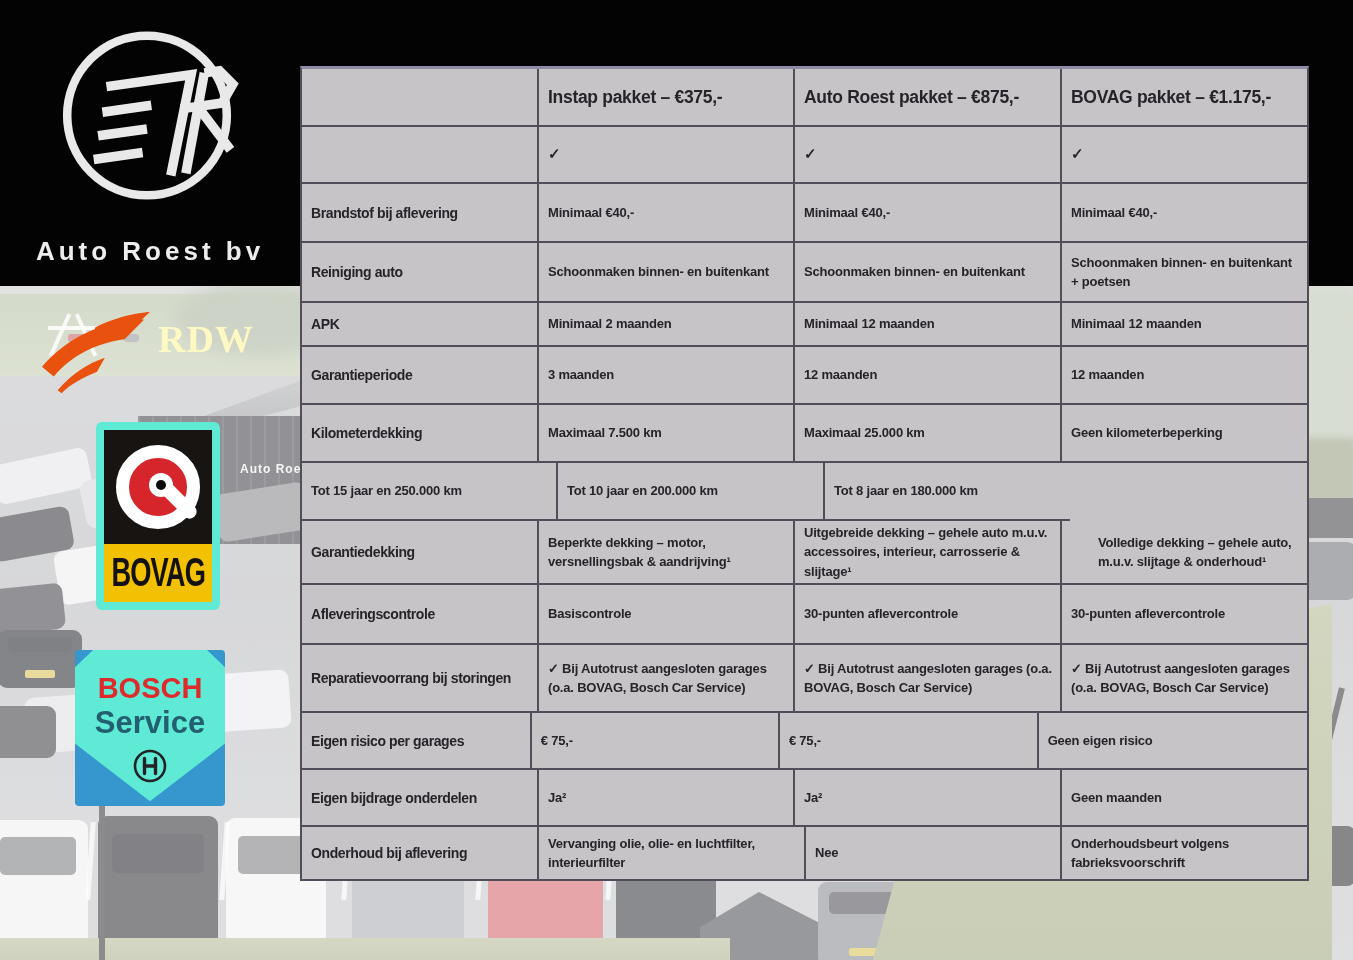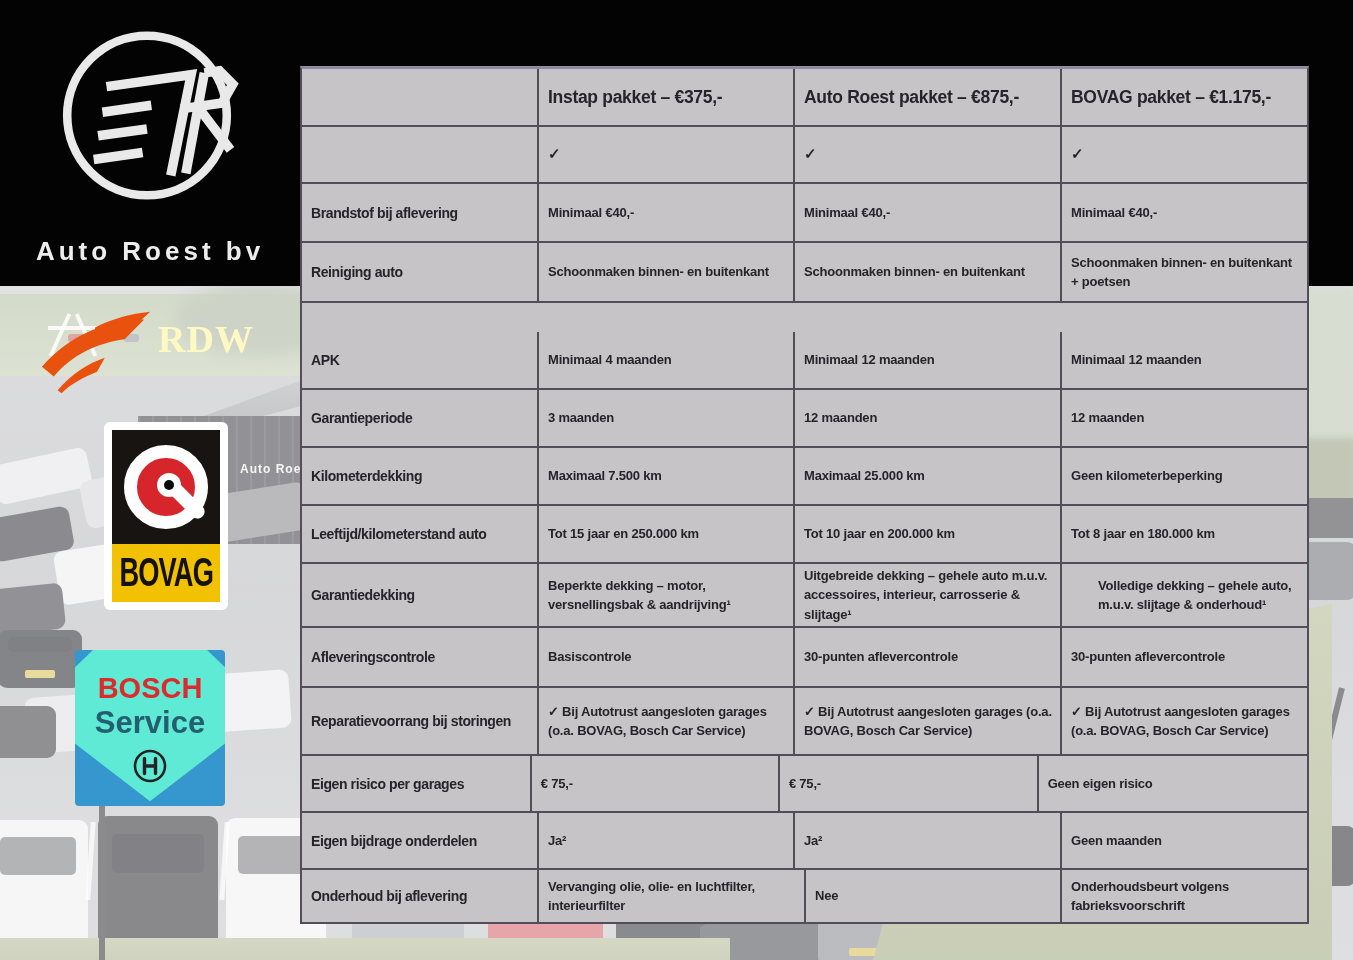--- a/index.html
+++ b/index.html
@@ -43,21 +43,21 @@
   .brand-logo{position:absolute;left:52px;top:18px;width:190px;height:195px;}
   .brand-name{position:absolute;left:5px;top:236px;width:290px;text-align:center;
         color:#ededed;font-size:26px;font-weight:bold;letter-spacing:4px;}
 
   
   .rdw{position:absolute;left:38px;top:303px;width:230px;height:95px;}
   .rdw svg{position:absolute;left:0;top:2px;}
   .rdw .rdw-text{position:absolute;left:120px;top:14px;font-family:"Liberation Serif",serif;
         font-weight:bold;font-size:38px;color:#fef9c3;letter-spacing:1px;}
 
-  .bovag{position:absolute;left:104px;top:422px;width:124px;height:188px;background:#ffffff;
+  .bovag{position:absolute;left:96px;top:422px;width:124px;height:188px;background:#5eead4;
         border-radius:6px;padding:8px;box-sizing:border-box;}
   .bovag-top{position:relative;width:100%;height:114px;background:#171412;overflow:hidden;}
   .bovag-ring{position:absolute;left:50%;top:50%;width:58px;height:58px;margin:-42px 0 0 -42px;
         background:#d6252b;border:13px solid #fff;border-radius:50%;}
   .bovag-needle{position:absolute;left:56px;top:52px;width:46px;height:14px;background:#fff;
         border-radius:7px;transform:rotate(45deg);transform-origin:7px 7px;}
   .bovag-knob{position:absolute;left:45px;top:43px;width:24px;height:24px;background:#fff;border-radius:50%;}
   .bovag-dot{position:absolute;left:52px;top:50px;width:10px;height:10px;background:#0a0a0a;border-radius:50%;}
   .bovag-band{width:100%;height:58px;background:#f2c101;display:flex;align-items:center;justify-content:center;}
   .bovag-band span{font-weight:bold;font-size:31px;color:#141210;transform:scale(.88,1.3);letter-spacing:-1px;}
@@ -211,40 +211,39 @@
         <div class="tcell tval" style="width: 256px;">Minimaal €40,-</div>
         <div class="tcell tval" style="width: 267px;">Minimaal €40,-</div>
         <div class="tcell tval lastcol" style="width: 245px;">Minimaal €40,-</div>
       </div>
       <div class="trow" style="height: 60px;">
         <div class="tcell tlabel" style="width: 237px;">Reiniging auto</div>
         <div class="tcell tval" style="width: 256px;">Schoonmaken binnen- en buitenkant</div>
         <div class="tcell tval" style="width: 267px;">Schoonmaken binnen- en buitenkant</div>
         <div class="tcell tval lastcol" style="width: 245px;">Schoonmaken binnen- en buitenkant + poetsen</div>
       </div>
-      <div class="trow" style="height: 58px; margin-top: 29px;">
+      <div class="trow" style="height: 44px;">
         <div class="tcell tlabel" style="width: 237px;">APK</div>
-        <div class="tcell tval" style="width: 256px;">Minimaal 4 maanden</div>
+        <div class="tcell tval" style="width: 256px;">Minimaal 2 maanden</div>
         <div class="tcell tval" style="width: 267px;">Minimaal 12 maanden</div>
         <div class="tcell tval lastcol" style="width: 245px;">Minimaal 12 maanden</div>
       </div>
       <div class="trow" style="height: 58px;">
         <div class="tcell tlabel" style="width: 237px;">Garantieperiode</div>
         <div class="tcell tval" style="width: 256px;">3 maanden</div>
         <div class="tcell tval" style="width: 267px;">12 maanden</div>
         <div class="tcell tval lastcol" style="width: 245px;">12 maanden</div>
       </div>
       <div class="trow" style="height: 58px;">
         <div class="tcell tlabel" style="width: 237px;">Kilometerdekking</div>
         <div class="tcell tval" style="width: 256px;">Maximaal 7.500 km</div>
         <div class="tcell tval" style="width: 267px;">Maximaal 25.000 km</div>
         <div class="tcell tval lastcol" style="width: 245px;">Geen kilometerbeperking</div>
       </div>
       <div class="trow" style="height: 58px;">
-        <div class="tcell tlabel" style="width: 237px;">Leeftijd/kilometerstand auto</div>
         <div class="tcell tval" style="width: 256px;">Tot 15 jaar en 250.000 km</div>
         <div class="tcell tval" style="width: 267px;">Tot 10 jaar en 200.000 km</div>
         <div class="tcell tval lastcol" style="width: 245px;">Tot 8 jaar en 180.000 km</div>
       </div>
       <div class="trow" style="height: 64px;">
         <div class="tcell tlabel" style="width: 237px;">Garantiedekking</div>
         <div class="tcell tval" style="width: 256px;">Beperkte dekking – motor, versnellingsbak &amp; aandrijving¹</div>
         <div class="tcell tval" style="width: 267px;">Uitgebreide dekking – gehele auto m.u.v. accessoires, interieur, carrosserie &amp; slijtage¹</div>
         <div class="tcell tval lastcol" style="width: 245px; padding-left: 36px;">Volledige dekking – gehele auto, m.u.v. slijtage &amp; onderhoud¹</div>
       </div>

